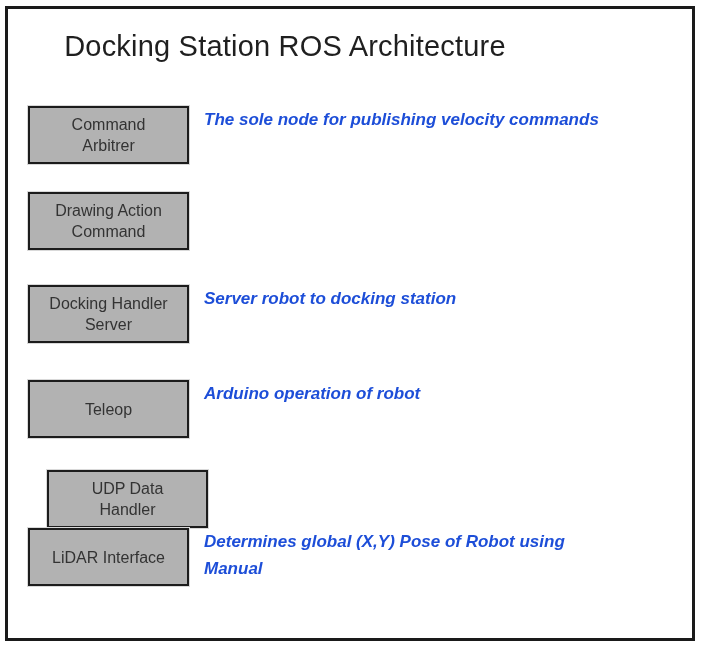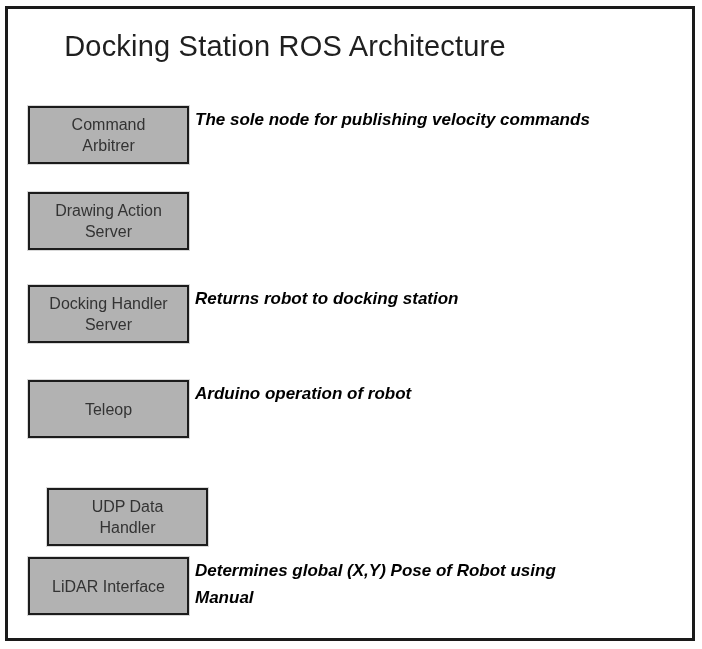--- a/index.html
+++ b/index.html
@@ -40,48 +40,48 @@
     position: absolute;
     left: 28px;
     height: 58px;
     display: flex;
     align-items: flex-start;
   }
   .row-0 { top: 106px; }
   .row-1 { top: 192px; }
   .row-2 { top: 285px; }
   .row-3 { top: 380px; }
-  .row-4 { top: 488px; padding-left: 19px; }
-  .row-5 { top: 557px; }
+  .row-4 { top: 470px; padding-left: 19px; }
+  .row-5 { top: 528px; }
   .node-box {
     width: 157px;
     height: 54px;
     background: #b2b2b2;
     border: 2px solid #1c1c1c;
     display: flex;
     align-items: center;
     justify-content: center;
     flex: none;
     box-shadow: 0 0 0 1px #d9d9d9;
   }
   .node-label {
     text-align: center;
     font-size: 16px;
     line-height: 21px;
     color: #333333;
     white-space: pre-line;
   }
   .node-desc {
-    margin-left: 6px;
+    margin-left: 15px;
     width: 475px;
     font-style: italic;
     font-weight: 600;
     font-size: 17px;
     line-height: 27px;
-    color: #000000;
+    color: #1d4ed8;
     white-space: pre-line;
   }
 </style>
 </head>
 <body>
 
 <div class="frame"></div>
 
 <div class="title">Docking Station ROS Architecture</div>
 
@@ -89,30 +89,30 @@
   <div class="node-box">
     <div class="node-label">Command
 Arbitrer</div>
   </div>
   <div class="node-desc">The sole node for publishing velocity commands</div>
 </div>
 
 <div class="row row-1">
   <div class="node-box">
     <div class="node-label">Drawing Action
-Server</div>
+Command</div>
   </div>
 </div>
 
 <div class="row row-2">
   <div class="node-box">
     <div class="node-label">Docking Handler
 Server</div>
   </div>
-  <div class="node-desc">Returns robot to docking station</div>
+  <div class="node-desc">Server robot to docking station</div>
 </div>
 
 <div class="row row-3">
   <div class="node-box">
     <div class="node-label">Teleop</div>
   </div>
   <div class="node-desc">Arduino operation of robot</div>
 </div>
 
 <div class="row row-4">

